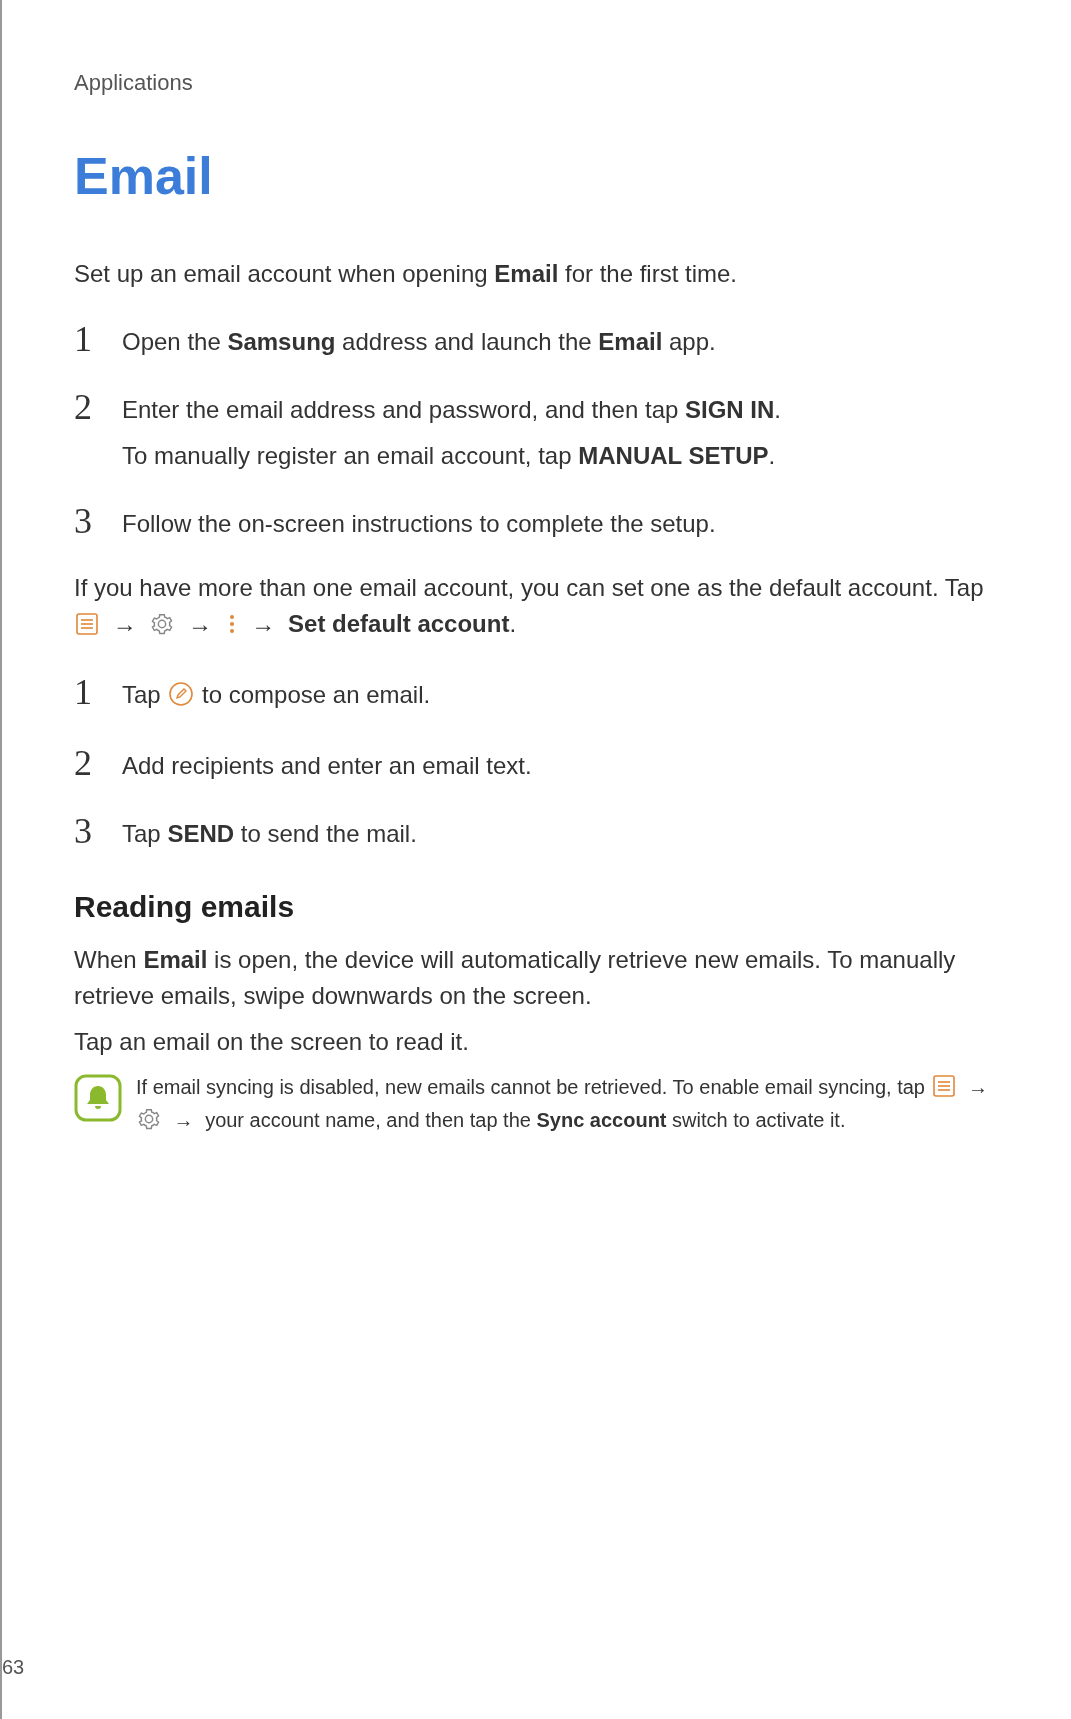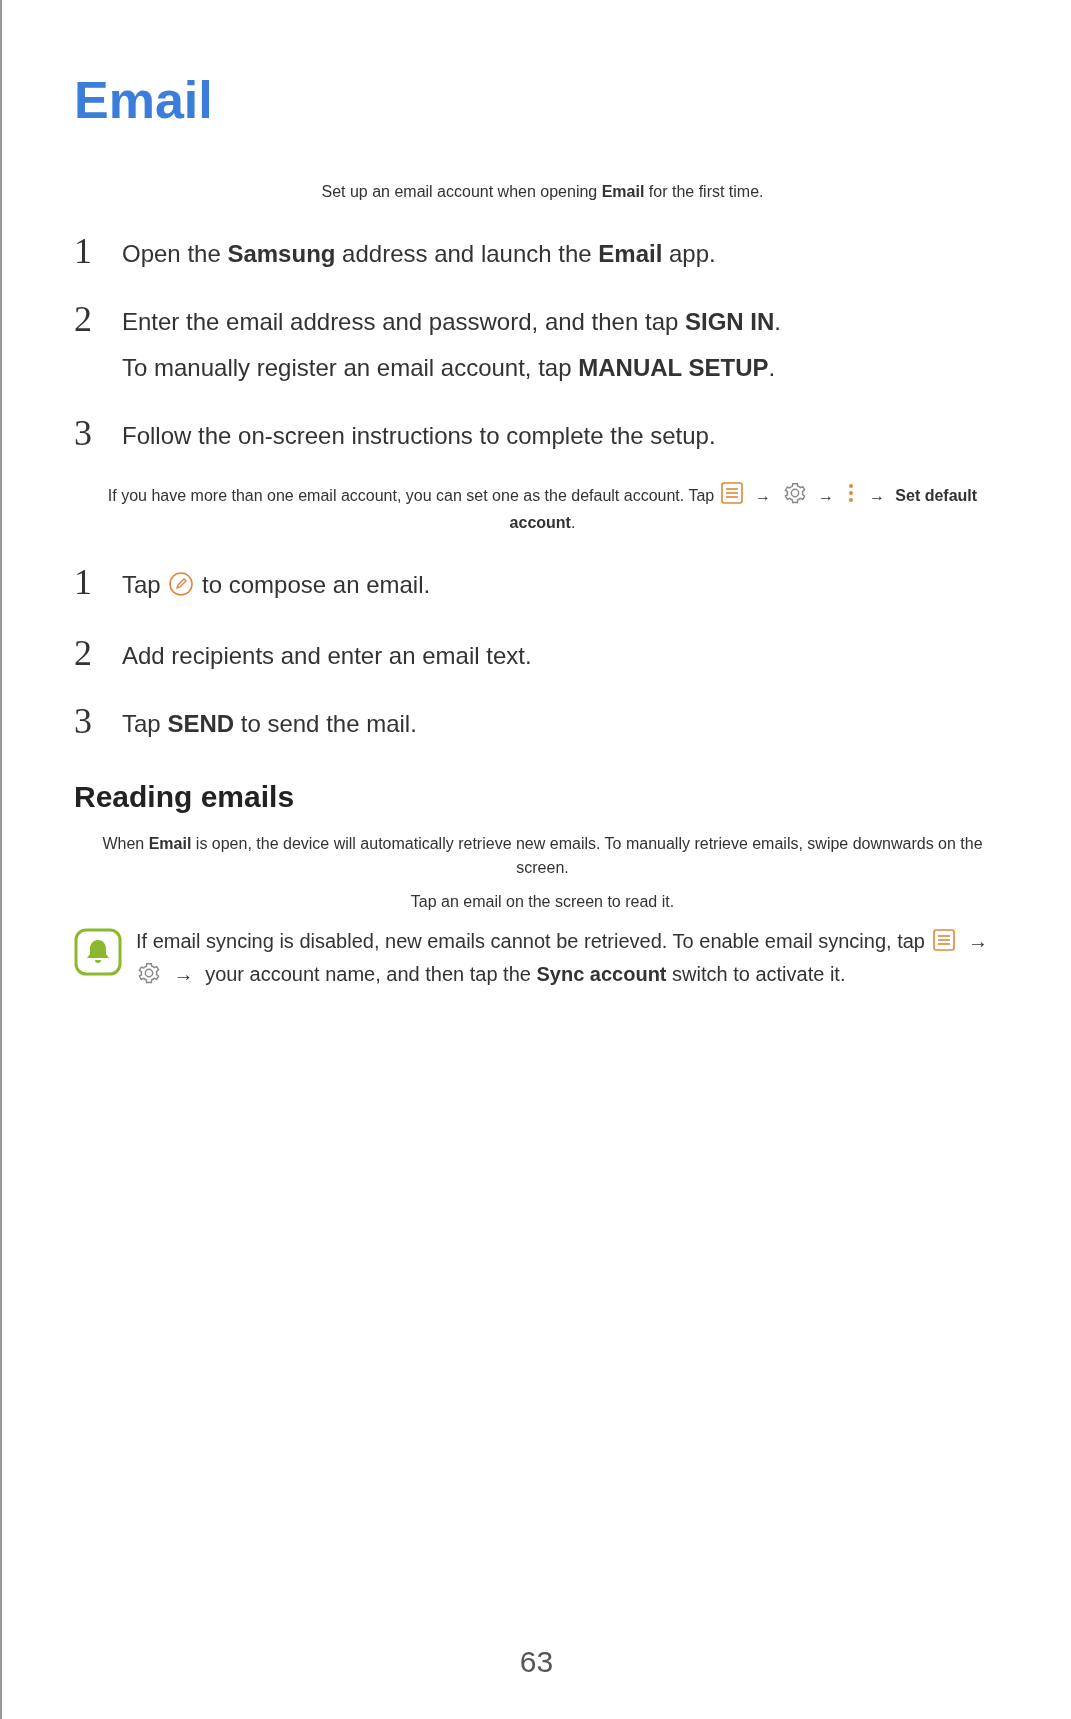--- a/index.html
+++ b/index.html
@@ -30,25 +30,24 @@
     margin-bottom: 50px;
   }
   .subheading {
     font-size: 30px;
     font-weight: 700;
     color: #222;
     margin-bottom: 18px;
     margin-top: 38px;
   }
   .body-text {
-    font-size: 16px;
+    font-size: 24px;
     line-height: 1.5;
     color: #333;
     margin-bottom: 10px;
-    text-align: center;
   }
   .list {
     margin-top: 28px;
   }
   .list-item {
     display: flex;
     align-items: flex-start;
     margin-bottom: 28px;
   }
   .list-number {
@@ -93,30 +92,31 @@
     font-size: 20px;
     line-height: 1.5;
     color: #333;
     flex: 1;
   }
   .page-number {
     position: absolute;
     bottom: 40px;
     width: 100%;
     left: 0;
-    text-align: center;
-    font-size: 30px;
+    text-align: left;
+    font-size: 20px;
     color: #555;
   }
 </style>
 </head>
 <body>
 
 <div class="page">
 
+  <div class="header-label">Applications</div>
 
   <h1 class="page-title">Email</h1>
 
 
   <p class="body-text">
     <span>Set up an email account when opening </span><span class="bold">Email</span><span> for the first time.</span>
   </p>
 
   <div class="list">
     <div class="list-item">

